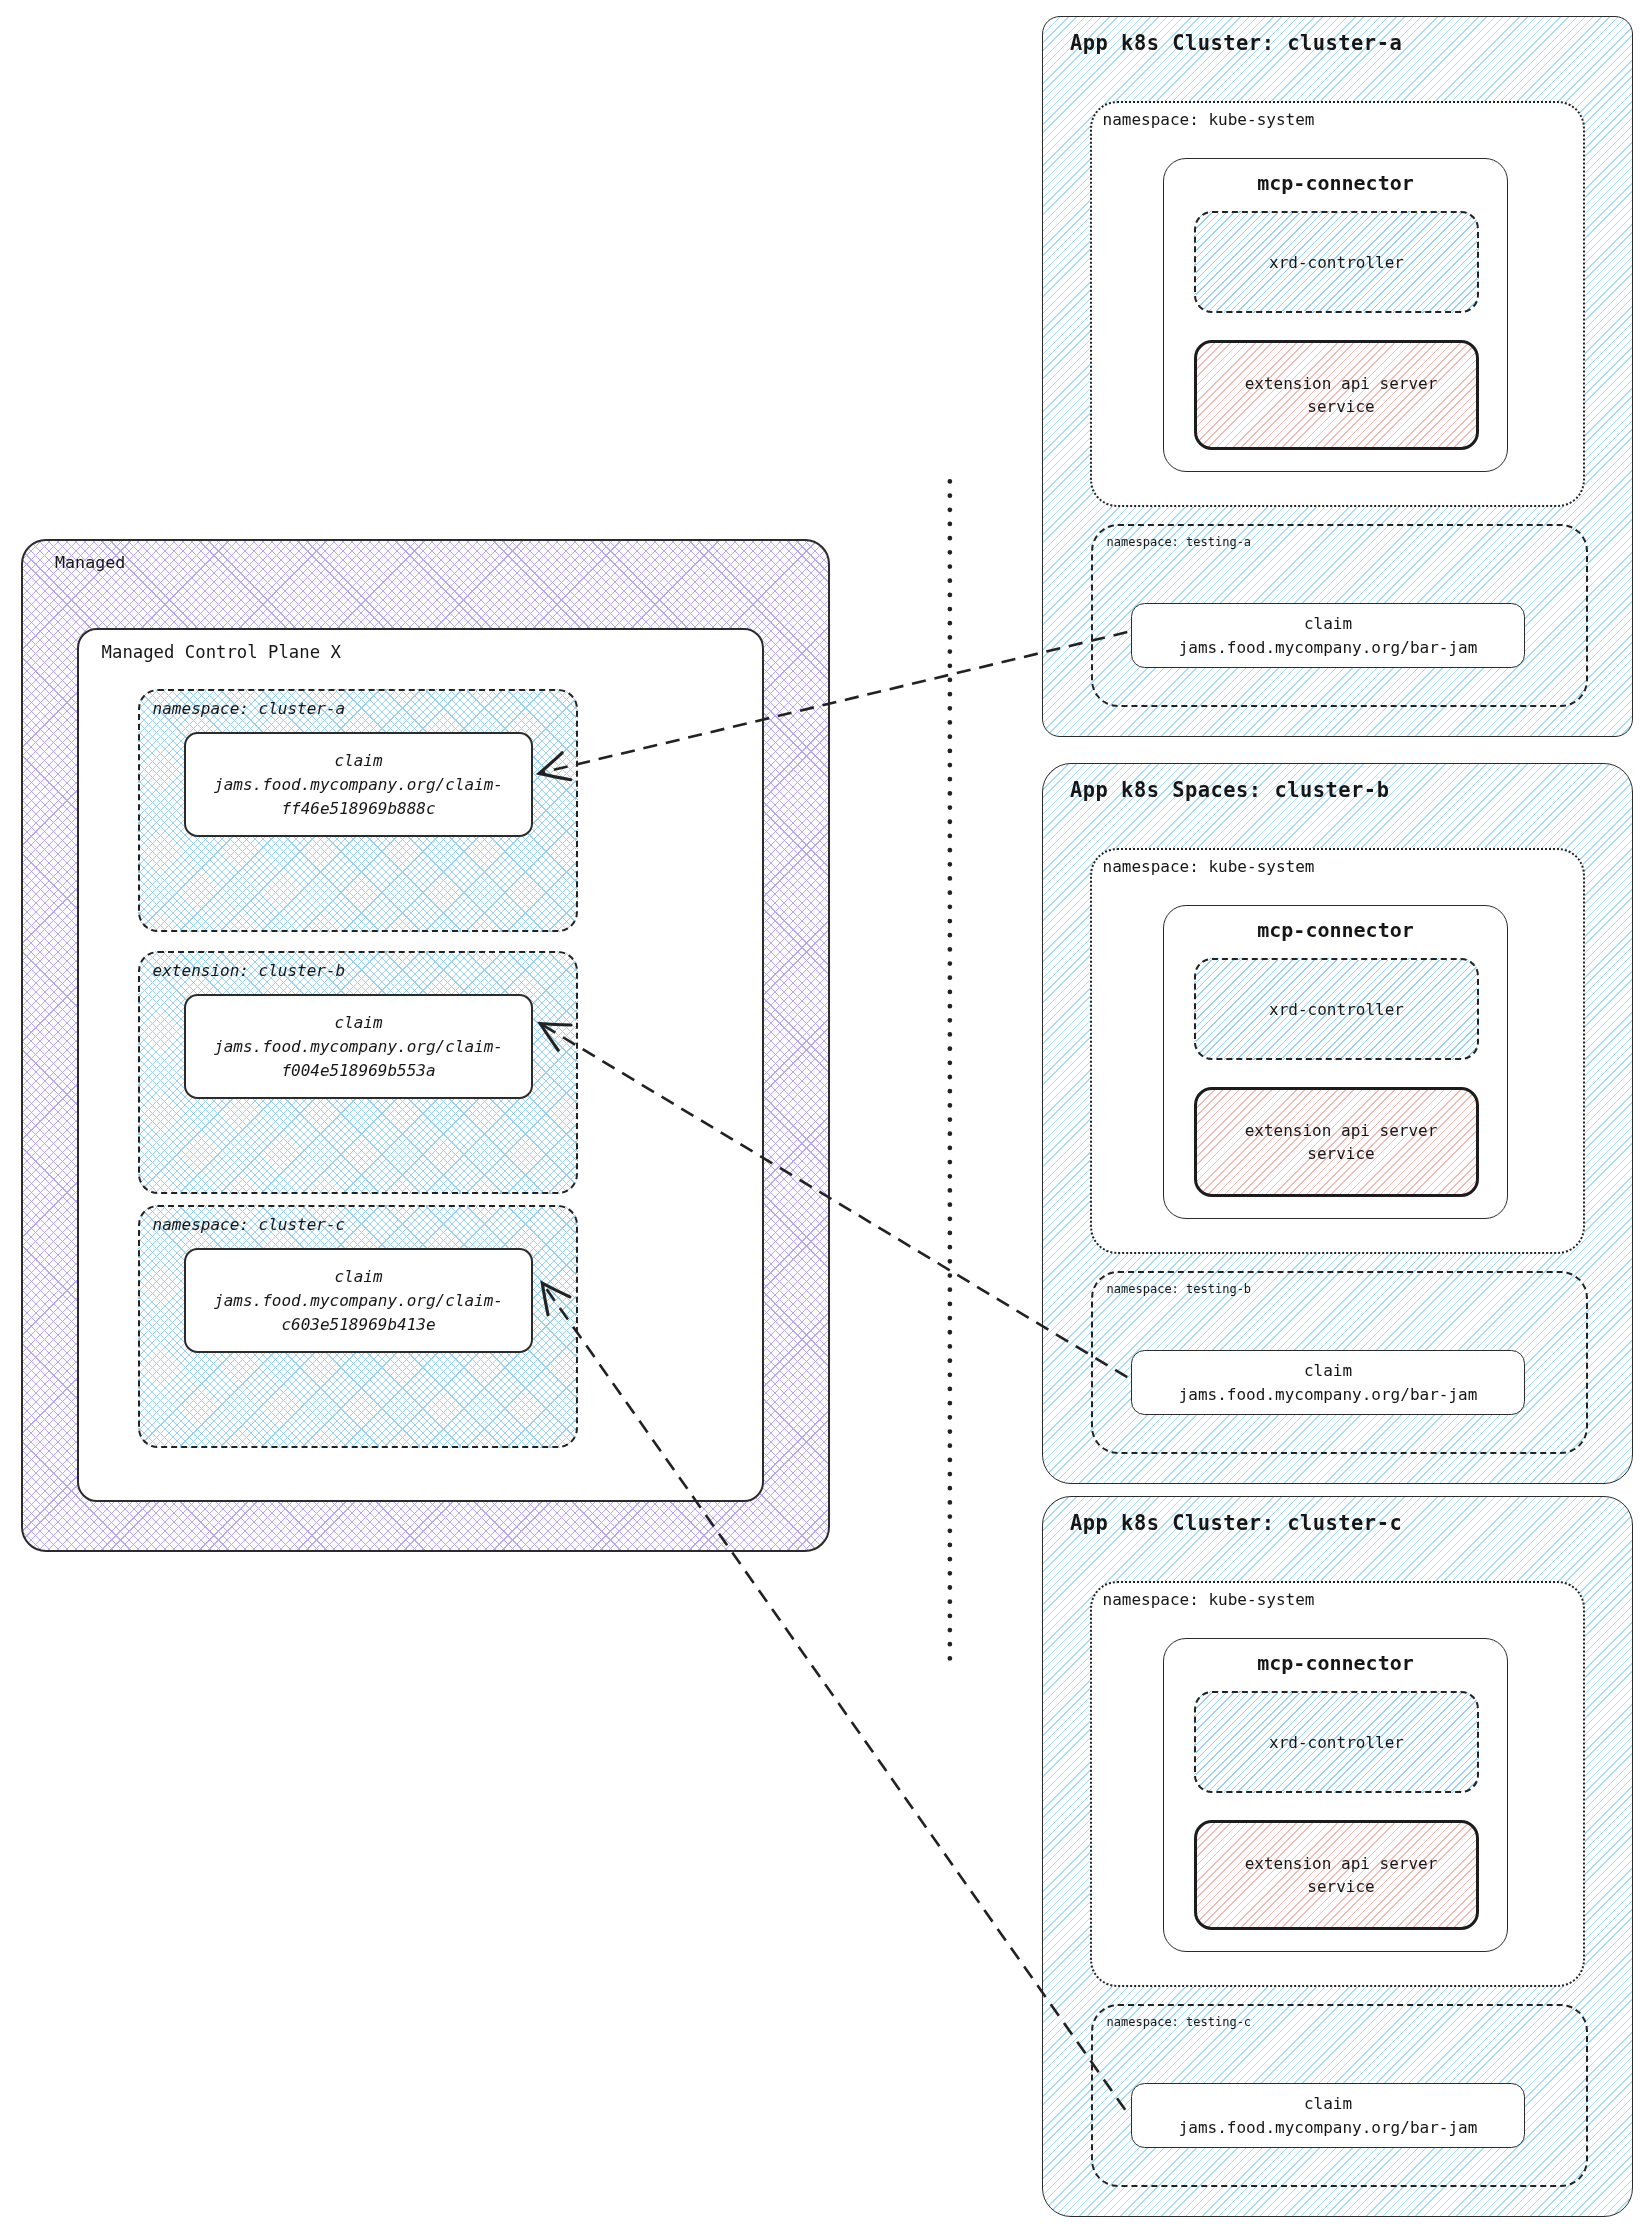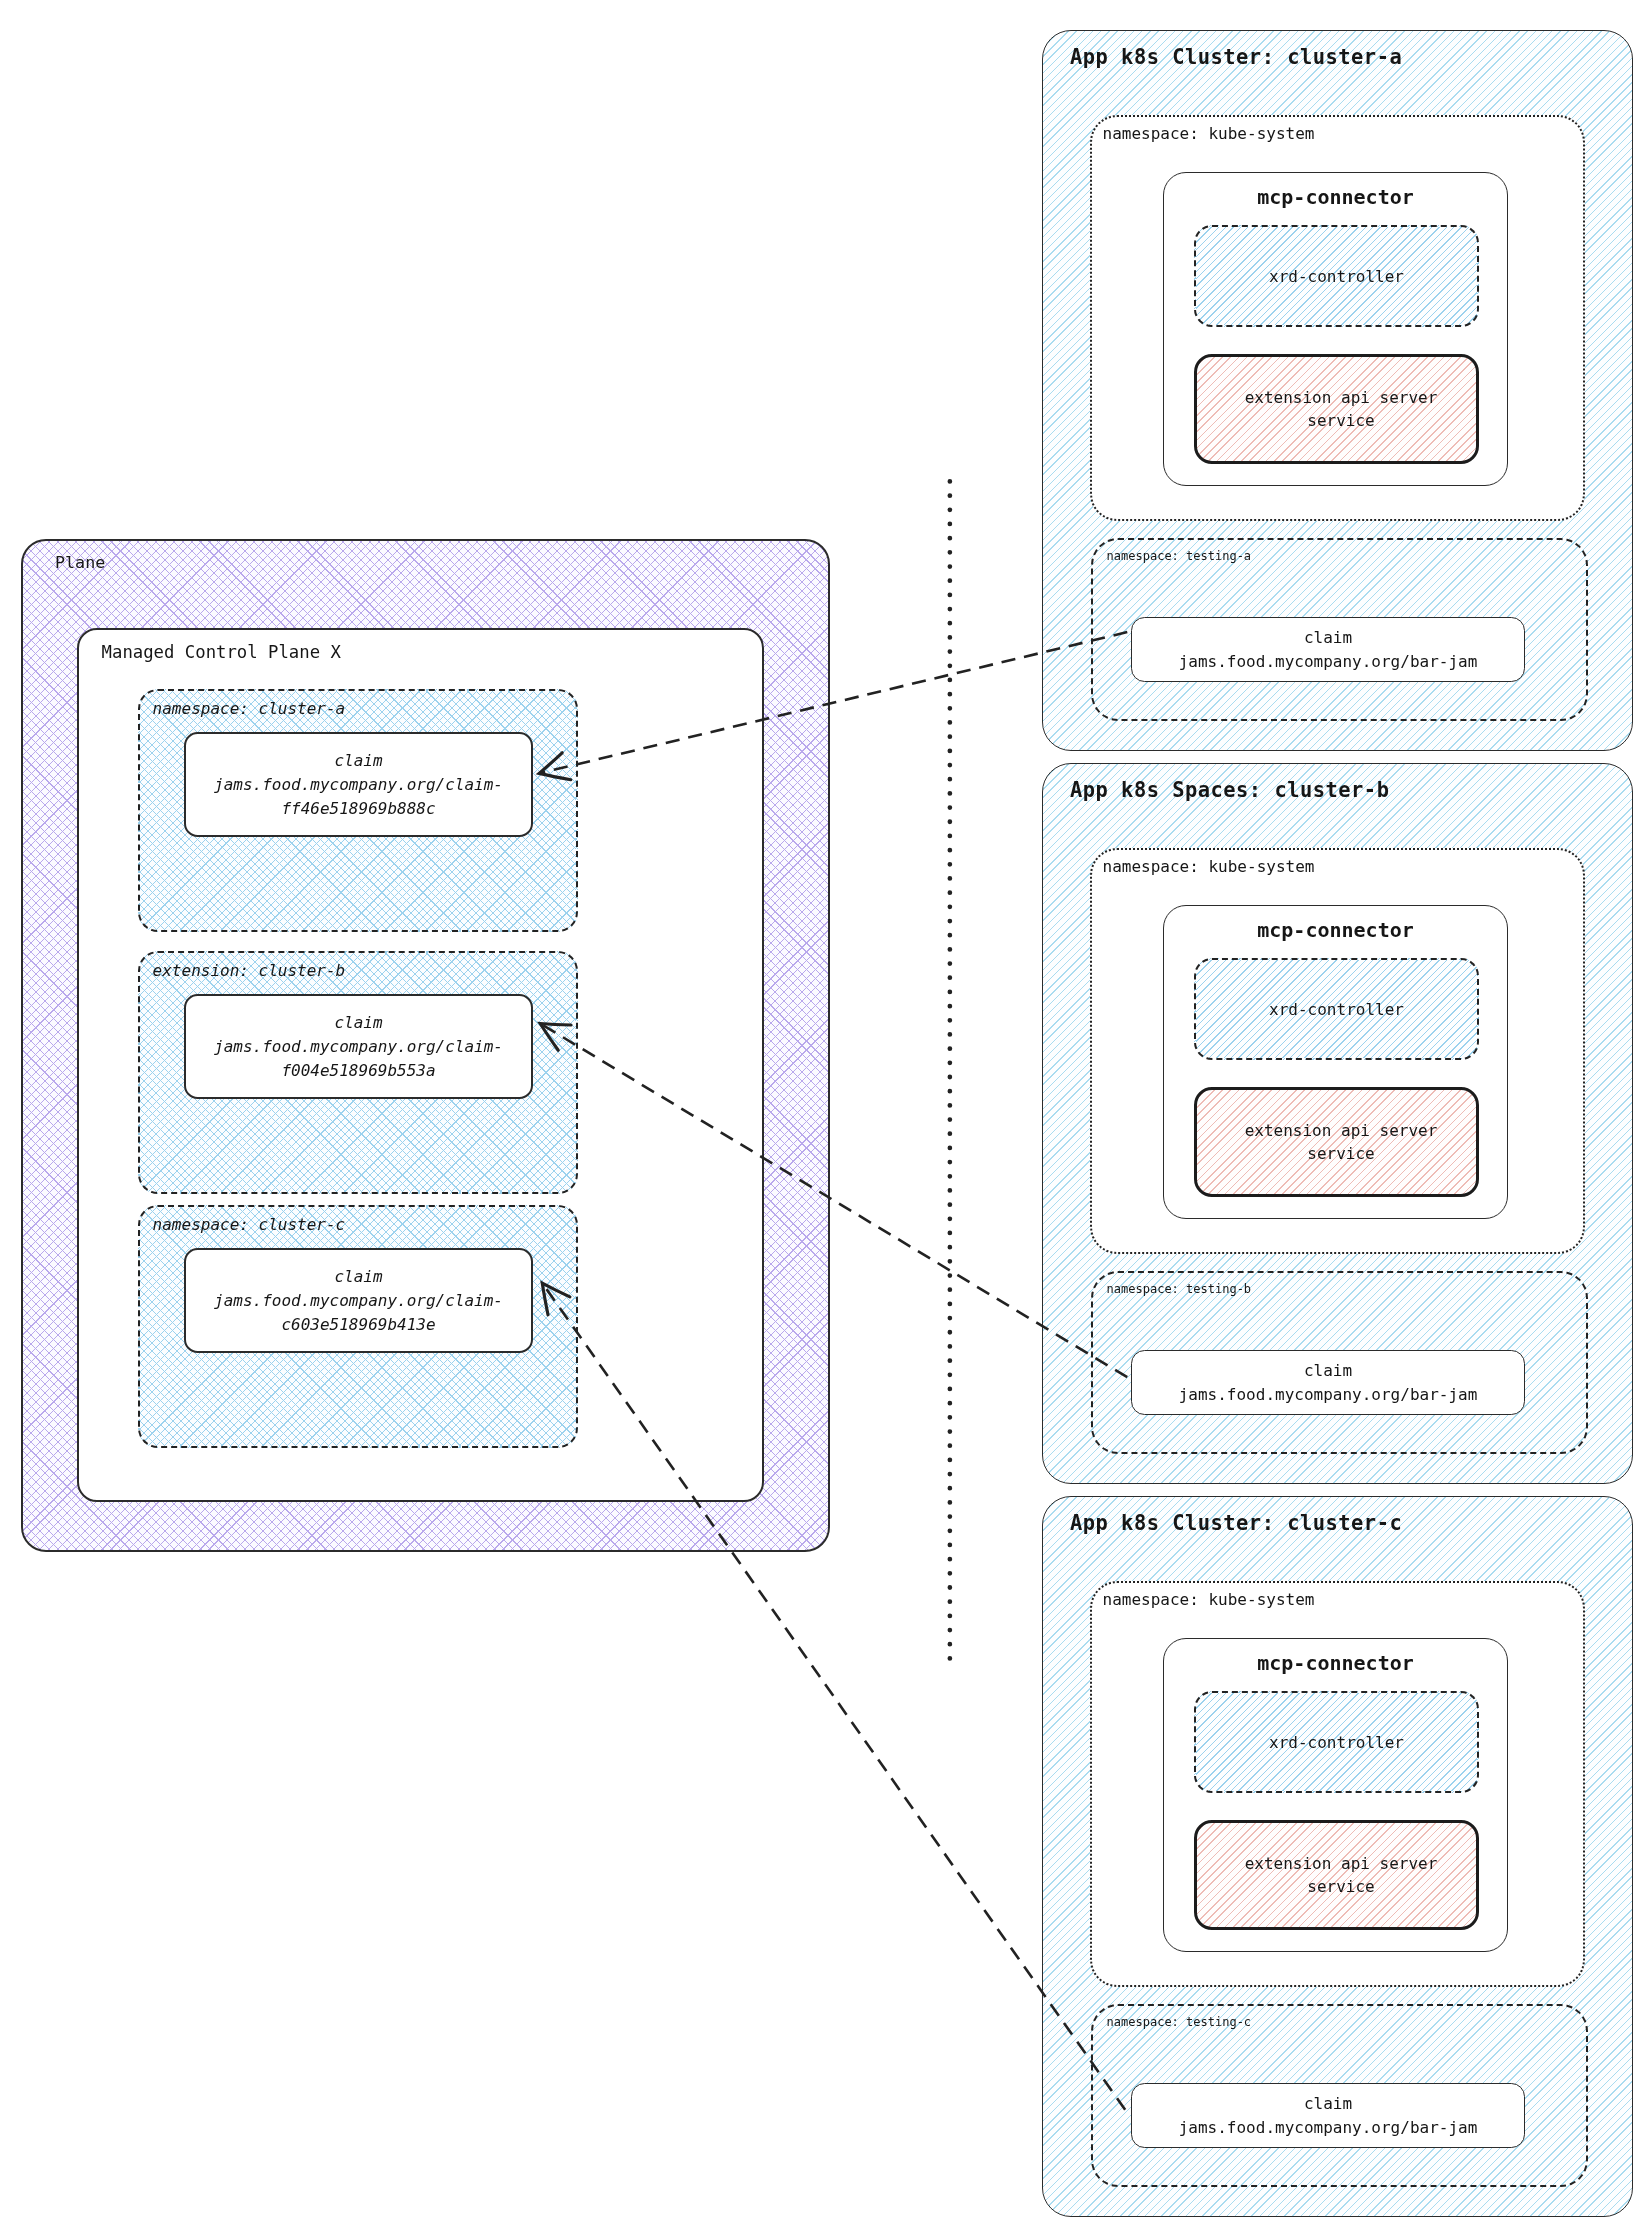--- a/index.html
+++ b/index.html
@@ -64,21 +64,21 @@
     background:#ffffff;border:2.1px solid var(--border-dark);border-radius:13.6px;
     display:flex;flex-direction:column;align-items:center;justify-content:center;
     font-size:16px;line-height:1.5;text-align:center;
   }
 
   
   .cluster{
     position:absolute;left:1042px;width:591px;height:721px;
     border:1.6px solid var(--border-dark);border-radius:29px;
   }
-  .cluster-a{top:30px;}
+  .cluster-a{top:16px;border-radius:18px;}
   .cluster-b{top:763px;}
   .cluster-c{top:1496px;}
   .cluster-title{position:absolute;left:27px;top:13.6px;font-size:20.4px;font-weight:bold;letter-spacing:0.5px;}
   .kube{
     position:absolute;left:47px;top:84px;width:495px;height:406px;
     background:#ffffff;border:2.6px dotted #222;border-radius:27px;
   }
   .kube-label{position:absolute;left:10.5px;top:7.3px;font-size:16px;}
   .mcp-conn{
     position:absolute;left:71px;top:55px;width:345px;height:314px;
@@ -122,21 +122,21 @@
         <path d="M 8 8 Q 40 22 64 34 Q 40 46 12 62" fill="none" stroke="#222" stroke-width="6" stroke-linecap="round"></path>
       </marker>
     </defs>
     <line x1="1815" y1="920" x2="1815" y2="3185" stroke="#222" stroke-width="9" stroke-linecap="round" stroke-dasharray="0.1 27"></line>
     <line x1="2154" y1="1208" x2="1030" y2="1478" stroke="#222" stroke-width="5" stroke-dasharray="27 17" marker-end="url(#openArrow)"></line>
     <line x1="2154" y1="2632" x2="1032" y2="1956" stroke="#222" stroke-width="5" stroke-dasharray="27 17" marker-end="url(#openArrow)"></line>
     <line x1="2150" y1="4032" x2="1036" y2="2452" stroke="#222" stroke-width="5" stroke-dasharray="27 17" marker-end="url(#openArrow)"></line>
   </svg>
 
   <div class="spaces hatch-purple-x">
-    <div class="spaces-label">Plane</div>
+    <div class="spaces-label">Managed</div>
 
     <div class="mcpx">
       <div class="mcpx-label">Managed Control Plane X</div>
 
       <div class="ns ns-a hatch-blue-x">
         <div class="ns-label">namespace: cluster-a</div>
         <div class="mcp-claim">
           <div>claim</div>
           <div>jams.food.mycompany.org/claim-</div>
           <div>ff46e518969b888c</div>

